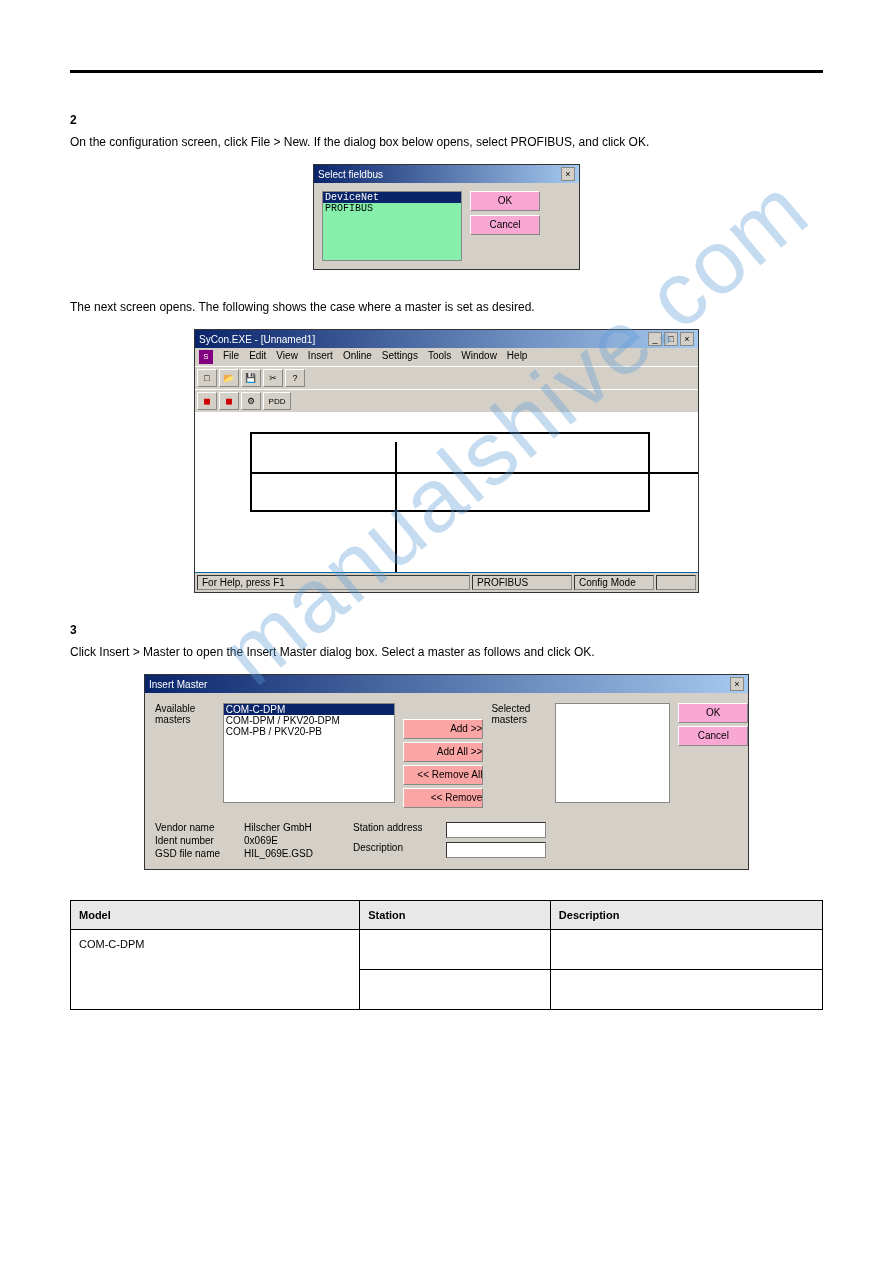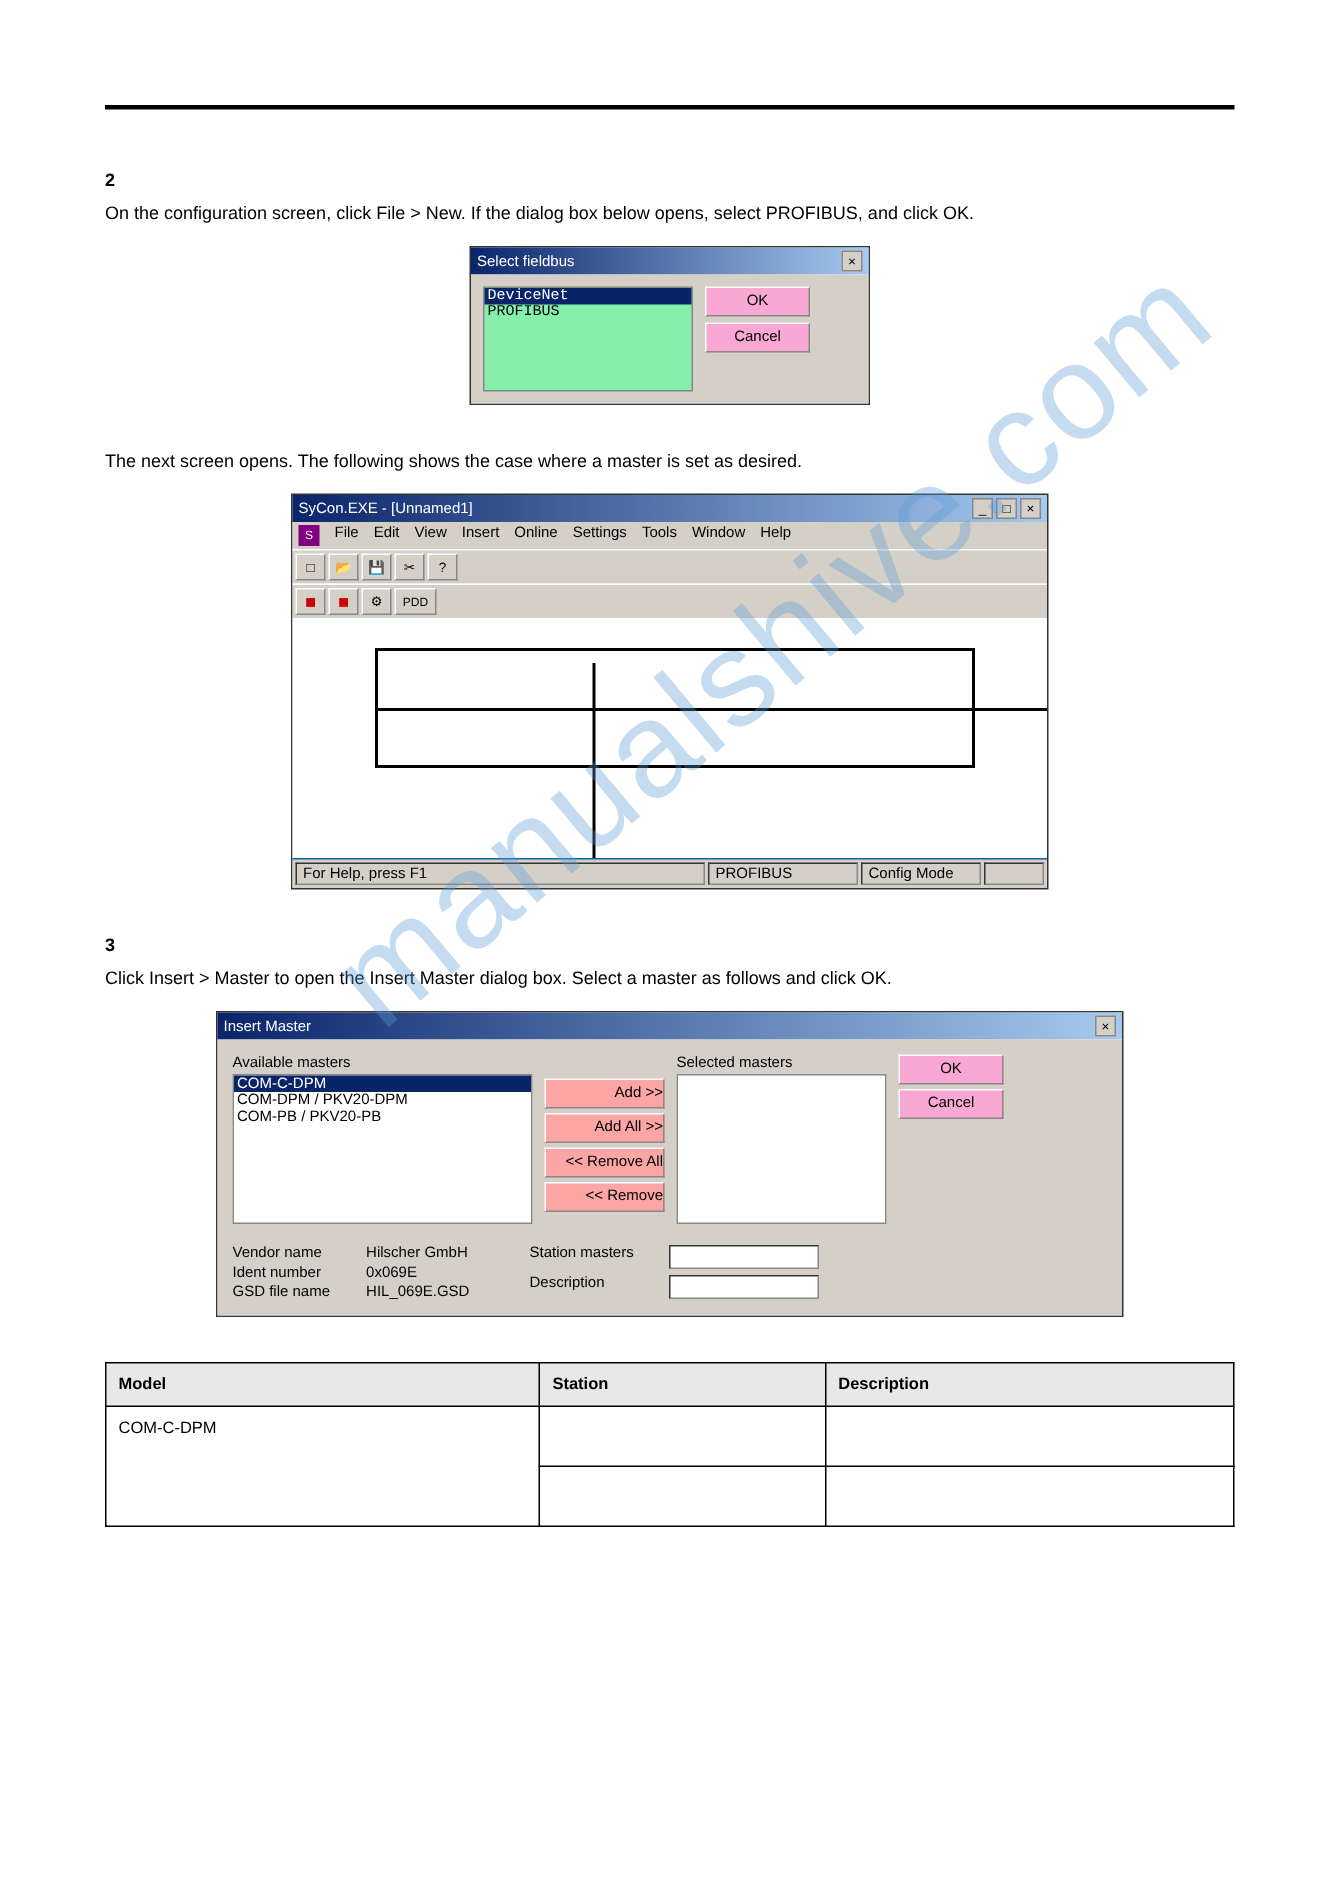--- a/index.html
+++ b/index.html
@@ -31,21 +31,21 @@
   .canvas .hline { border-top:2px solid #000; position:absolute; left:55px; right:0; top:60px; }
   .canvas .box { border:2px solid #000; width:400px; height:80px; position:absolute; top:20px; left:55px; }
   .canvas .vline { border-left:2px solid #000; height:130px; position:absolute; left:200px; top:30px; }
   .statusbar { background:#d4d0c8; border-top:1px solid #0369a1; display:flex; font-size:10px; padding:2px; gap:2px; }
   .statcell { border:1px inset #888; padding:1px 4px; }
   .statcell.grow { flex:1; }
   
   
   .dlg2 { width:605px; border:1px solid #333; }
   .dlg2-body { background:#d4d0c8; padding:10px; display:flex; gap:8px; position:relative; }
-  .col { display:flex; flex-direction:column; }
+  .col { display:flex; flex-direction:row; }
   .lbl { font-size:10px; margin-bottom:2px; }
   .listbox2 { background:#fff; border:1px solid #888; width:200px; height:100px; font-size:10px; }
   .listbox2 .sel { background:#0a246a; color:#fff; padding:0 2px; }
   .listbox2 .opt { padding:0 2px; }
   .midbtns { display:flex; flex-direction:column; gap:3px; padding-top:16px; }
   .midbtn { width:80px; height:20px; border:1px solid #888; border-top-color:#fff; border-left-color:#fff; background:#fca5a5; font-size:10px; text-align:right; line-height:18px; }
   .listbox3 { background:#fff; border:1px solid #888; width:140px; height:100px; }
   .rbtns { display:flex; flex-direction:column; gap:3px; padding-top:0; }
   .info { background:#d4d0c8; padding:4px 10px 10px; font-size:10px; display:flex; gap:40px; }
   .infogrid { display:grid; grid-template-columns:auto auto; gap:2px 24px; }
@@ -177,21 +177,21 @@
       <div class="info">
         <div class="infogrid">
           <span>Vendor name</span>
           <span>Hilscher GmbH</span>
           <span>Ident number</span>
           <span>0x069E</span>
           <span>GSD file name</span>
           <span>HIL_069E.GSD</span>
         </div>
         <div class="infogrid">
-          <span>Station masters</span>
+          <span>Station address</span>
           <span class="txtfield"></span>
           <span>Description</span>
           <span class="txtfield"></span>
         </div>
       </div>
     </div>
   </div>
 
   <table class="tbl">
     <tbody>

